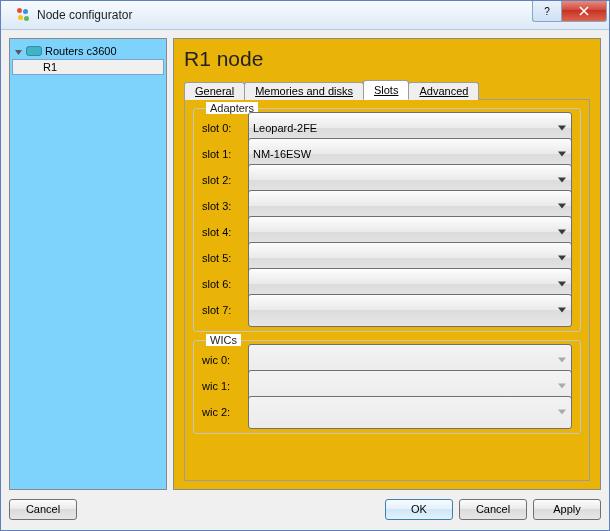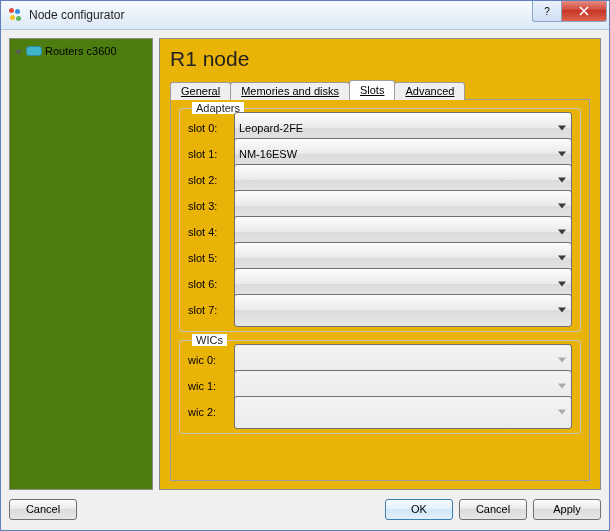--- a/index.html
+++ b/index.html
@@ -1,32 +1,32 @@
 <!DOCTYPE html>
 <html><head>
 <meta charset="utf-8">
 <style>
   html,body{margin:0;padding:0;font-family:"Segoe UI",Tahoma,sans-serif;font-size:11px;color:#000;background:#fff;}
   .window{width:610px;height:531px;border:1px solid #5e81bc;box-sizing:border-box;display:flex;flex-direction:column;background:#f0f0f0;box-shadow:0 0 8px rgba(0,0,0,0.3);}
-  .titlebar{height:28px;background:linear-gradient(#f7fbff,#dce9f7);display:flex;align-items:center;border-bottom:1px solid #b6c8de;}
+  .titlebar{height:28px;background:linear-gradient(#f7fbff,#dce9f7);display:flex;align-items:center;border-bottom:1px solid #b6c8de;padding-left:8px;}
   .titlebar .icon{width:16px;height:16px;margin-left:6px;position:relative;}
   .titlebar .icon span{position:absolute;width:5px;height:5px;border-radius:50%;}
   .titlebar .icon .c1{background:#e74c3c;left:2px;top:1px;}
   .titlebar .icon .c2{background:#3a90e0;left:8px;top:2px;}
   .titlebar .icon .c3{background:#f5c518;left:3px;top:8px;}
   .titlebar .icon .c4{background:#5db55d;left:9px;top:9px;}
   .titlebar .title{margin-left:6px;font-size:12px;color:#1f1f1f;flex:1;}
   .win-btns{display:flex;height:20px;margin-right:2px;align-self:flex-start;}
   .win-btn{width:28px;height:20px;border:1px solid #8aa4c7;border-top:none;background:linear-gradient(#eaf1fb,#cfe0f5);display:flex;align-items:center;justify-content:center;font-size:10px;cursor:default;}
   .win-btn.help{border-radius:0 0 0 3px;border-right:none;}
   .win-btn.close{width:44px;border-radius:0 0 3px 0;background:linear-gradient(#e68b82,#d14a3a 45%,#c43325 46%,#e0634e);color:#fff;}
   .win-btn svg{width:10px;height:10px;}
   .body{flex:1;display:flex;flex-direction:column;padding:8px 8px 8px 8px;box-sizing:border-box;}
   .main{flex:1;display:flex;gap:6px;min-height:0;}
-  .tree{width:144px;background:#4d7c0f;border:1px solid #8a8a8a;box-sizing:border-box;padding:4px 2px;overflow:auto;}
+  .tree{width:158px;background:#7dd3fc;border:1px solid #8a8a8a;box-sizing:border-box;padding:4px 2px;overflow:auto;}
   .tree-row{display:flex;align-items:center;height:16px;font-size:11px;padding-left:2px;gap:3px;}
   .tree-row .expander{width:9px;height:9px;display:flex;align-items:center;justify-content:center;color:#666;}
   .tree-row.child{padding-left:30px;border:1px solid #7da2ce;background:#f0f0f0;height:16px;box-sizing:border-box;}
   .tree-row .router-icon{width:14px;height:8px;background:#3fb4c8;border-radius:4px/3px;border:1px solid #2d8fa0;}
   .content{flex:1;background:#eab308;border:1px solid #8a8a8a;box-sizing:border-box;padding:8px 10px;display:flex;flex-direction:column;overflow:hidden;}
   .heading{font-size:21px;color:#222;font-weight:normal;line-height:1.1;margin:0 0 8px 0;}
   .tabs{display:flex;align-items:flex-end;height:21px;position:relative;border-bottom:1px solid #9c9c9c;}
   .tab{padding:2px 10px 3px;border:1px solid #9c9c9c;border-bottom:none;background:#efefef;font-size:11px;border-radius:3px 3px 0 0;margin-right:-1px;position:relative;bottom:-1px;cursor:default;text-decoration:underline;}
   .tab.active{background:#fff;z-index:2;padding-top:3px;bottom:-1px;border-bottom:1px solid #fff;}
   .tab-body{flex:1;border:1px solid #9c9c9c;border-top:none;padding:8px;overflow:auto;}
@@ -75,20 +75,23 @@
       <div class="tree">
         <div class="tree-row">
           <span class="expander">
             <svg width="9" height="9" viewBox="0 0 9 9">
                 <path d="M1 3 L8 3 L4.5 8 Z" fill="#595959"></path>
               </svg>
           </span>
           <span class="router-icon"></span>
           <span>Routers c3600</span>
         </div>
+        <div class="tree-row child">
+          <span>R1</span>
+        </div>
       </div>
 
       <div class="content">
         <div class="heading">R1 node</div>
 
         <div class="tabs">
           <div class="tab">General</div>
           <div class="tab">Memories and disks</div>
           <div class="tab active">Slots</div>
           <div class="tab">Advanced</div>

